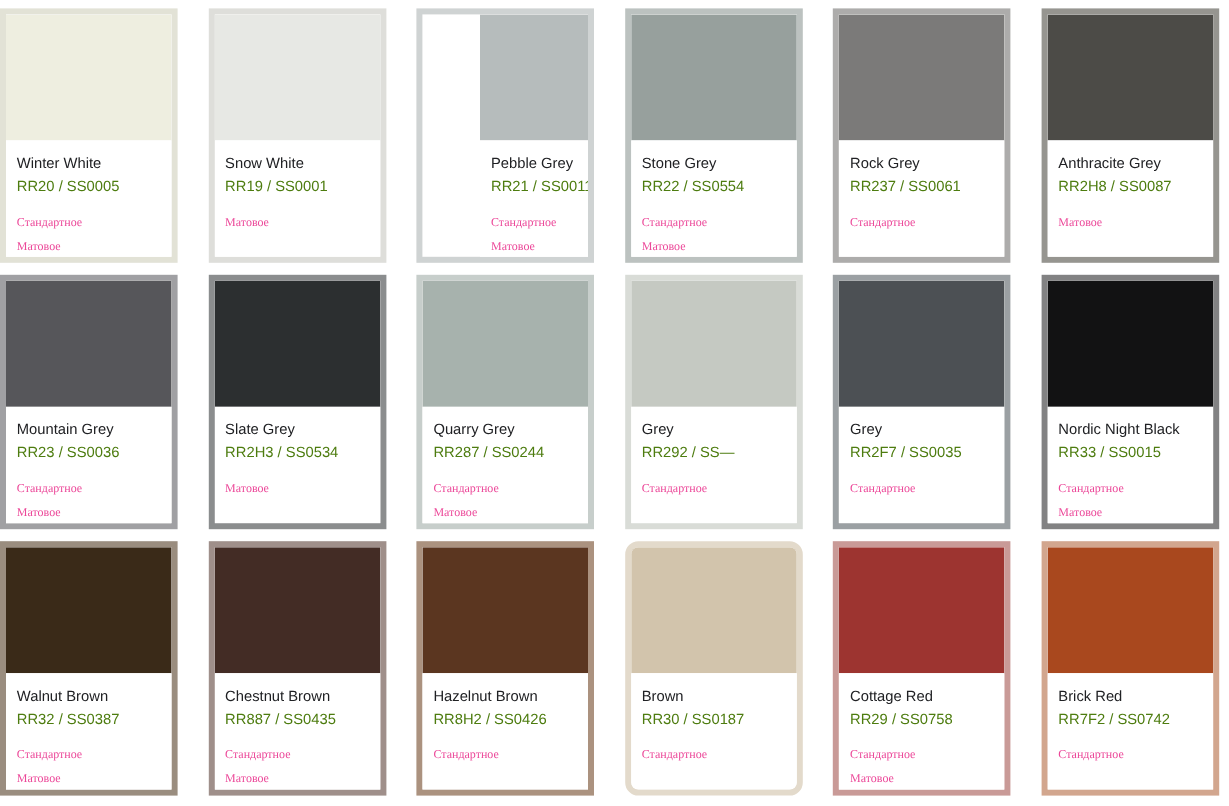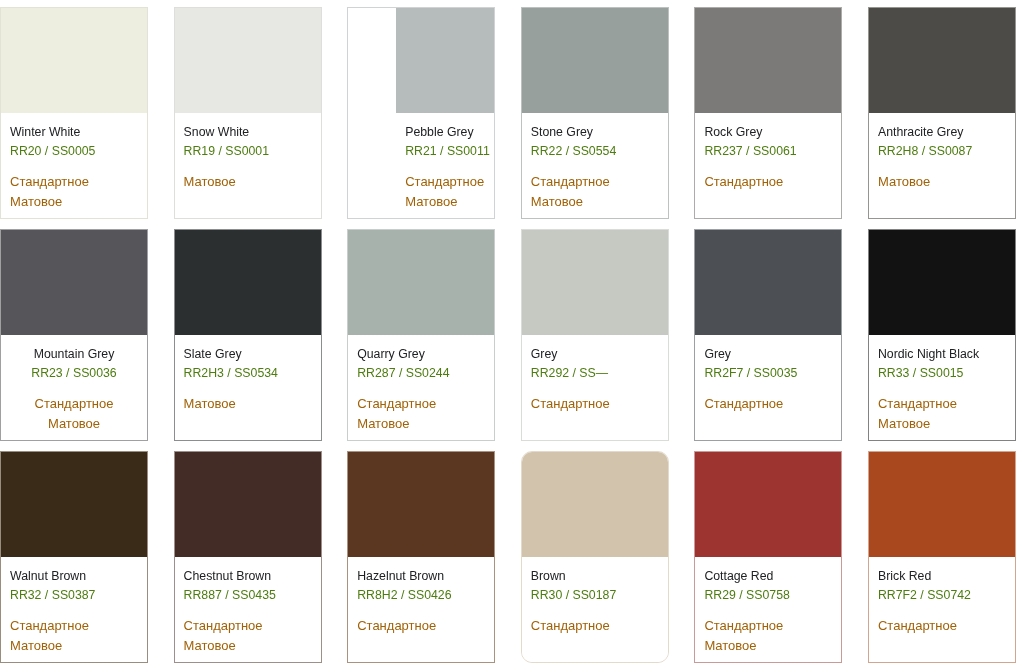--- a/index.html
+++ b/index.html
@@ -23,21 +23,21 @@
     column-gap: 25.6px;
     row-gap: 10px;
     padding: 7px 0 0 0;
     box-sizing: border-box;
   }
 
   .swatch-card {
     display: flex;
     flex-direction: column;
     background: #ffffff;
-    border: 1px solid #4c1d95;
+    border: 5px solid #4c1d95;
     box-sizing: border-box;
     overflow: hidden;
   }
 
   .swatch-color {
     width: 100%;
     height: 105px;
     flex: 0 0 105px;
   }
 
@@ -60,24 +60,25 @@
     line-height: 19px;
     color: #4d7c0f;
     white-space: nowrap;
   }
 
   .swatch-finishes {
     margin-top: 11px;
   }
 
   .swatch-finish {
-    font-size: 13px;
+    font-size: 10px;
     line-height: 19.5px;
-    color: #a16207;
+    color: #ec4899;
     white-space: nowrap;
+    font-family: Liberation Serif, serif;
   }
 </style>
 </head>
 <body>
 
 <div id="swatch-grid">
     <div class="swatch-card" style="border-color: rgb(226, 226, 214);">
       <div class="swatch-color" style="background: rgb(238, 238, 224);"></div>
       <div class="swatch-info">
         <div class="swatch-name">Winter White</div>
@@ -133,21 +134,21 @@
     <div class="swatch-card" style="border-color: rgb(150, 149, 144);">
       <div class="swatch-color" style="background: rgb(76, 75, 71);"></div>
       <div class="swatch-info">
         <div class="swatch-name">Anthracite Grey</div>
         <div class="swatch-code">RR2H8 / SS0087</div>
         <div class="swatch-finishes">
           <div class="swatch-finish">Матовое</div>
         </div>
       </div>
     </div>
-    <div class="swatch-card" style="border-color: rgb(160, 160, 163); text-align: center;">
+    <div class="swatch-card" style="border-color: rgb(160, 160, 163);">
       <div class="swatch-color" style="background: rgb(86, 86, 90);"></div>
       <div class="swatch-info">
         <div class="swatch-name">Mountain Grey</div>
         <div class="swatch-code">RR23 / SS0036</div>
         <div class="swatch-finishes">
           <div class="swatch-finish">Стандартное</div>
           <div class="swatch-finish">Матовое</div>
         </div>
       </div>
     </div>

